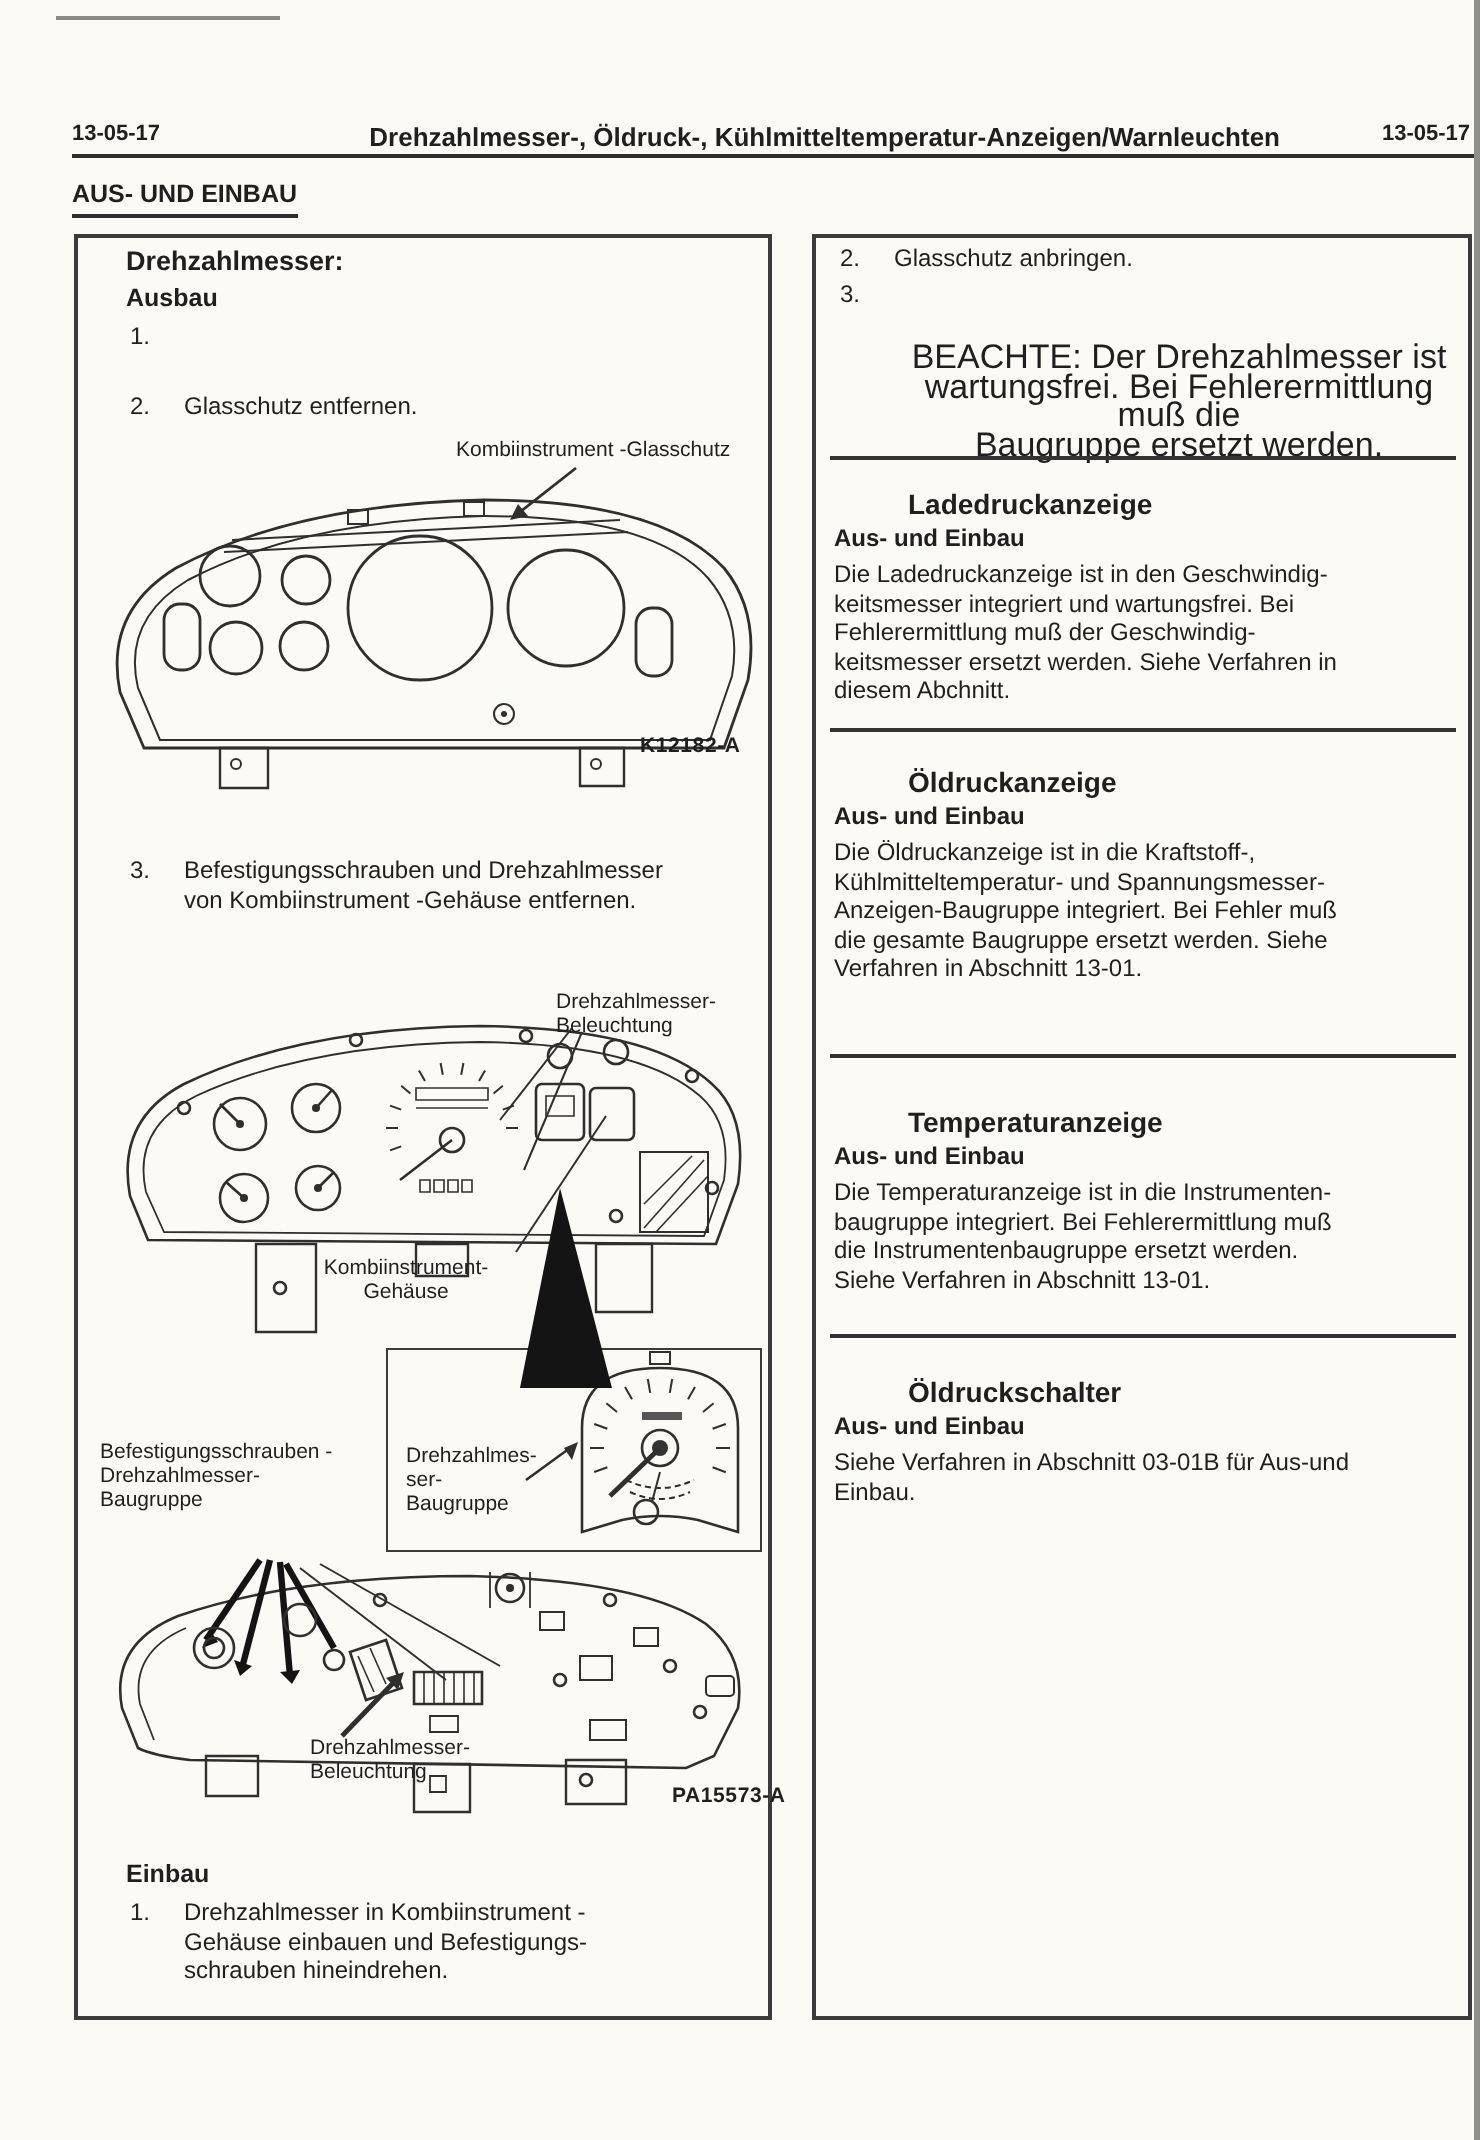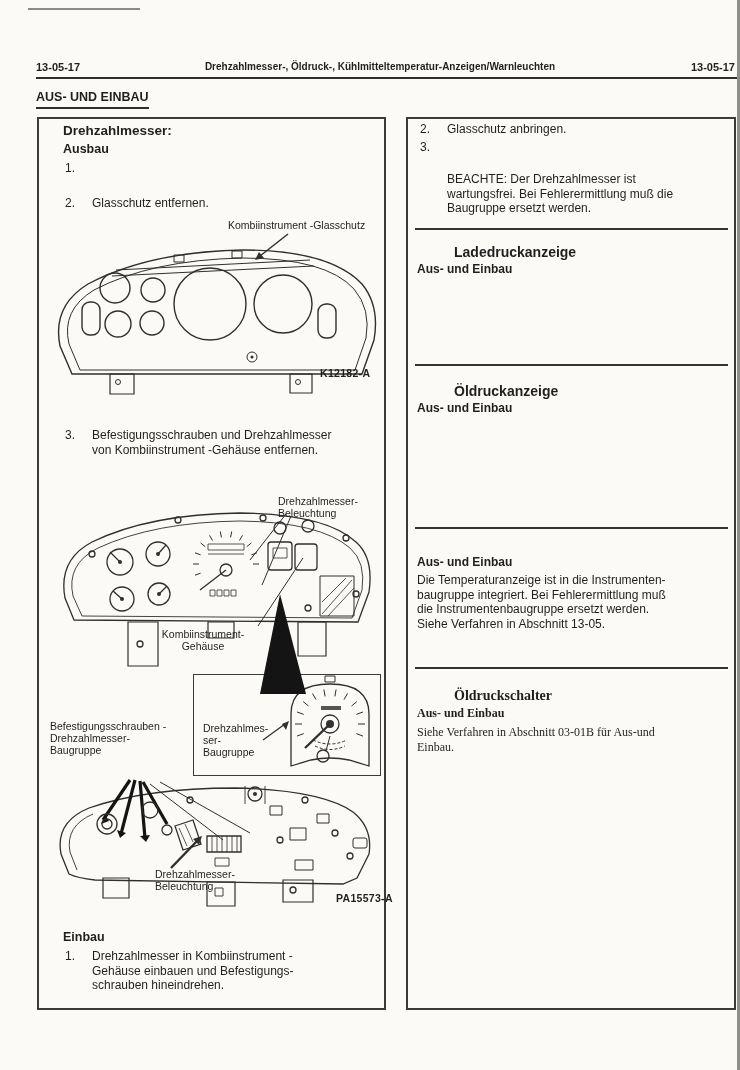--- a/index.html
+++ b/index.html
@@ -1,21 +1,21 @@
 <!DOCTYPE html>
 <html><head>
 <meta charset="utf-8">
 <style>
   html,body{margin:0;padding:0;background:#e8e8e6;}
   .page{position:relative;width:740px;height:1070px;background:#fbfaf7;overflow:hidden;
         font-family:"Liberation Sans","DejaVu Sans",sans-serif;color:#1f1f1f;}
   .abs{position:absolute;}
   .pre{white-space:pre-line;}
   .hdr-code{font-size:11px;font-weight:bold;}
-  .hdr-title{font-size:10px;font-weight:bold;text-align:center;}
+  .hdr-title{font-size:13px;font-weight:bold;text-align:right;}
   .rule{background:#2e2e2e;}
   .section-h1{font-size:12.5px;font-weight:bold;border-bottom:2px solid #2e2e2e;padding-bottom:3px;}
   .panel{border:2px solid #3b3b3b;background:transparent;}
   .lp-title{font-size:13.5px;font-weight:bold;}
   .sub-h{font-size:12.5px;font-weight:bold;}
   .step{display:flex;font-size:12px;line-height:14.5px;}
   .step .num{width:27px;flex:none;}
   .step .txt{white-space:pre-line;}
   .lbl{font-size:10.5px;line-height:12px;white-space:pre-line;}
   .code{font-size:10.5px;font-weight:bold;letter-spacing:.3px;}
@@ -256,50 +256,61 @@
 schrauben hineindrehen.</span>
   </div>
 
   <div class="abs step" style="left:420px;top:122px;width:300px;">
     <span class="num">2.</span>
     <span class="txt">Glasschutz anbringen.</span>
   </div>
   <div class="abs step" style="left:420px;top:140px;width:300px;">
     <span class="num">3.</span>
   </div>
-  <div class="abs pre" style="left:447px;top:172px;width:285px;font-size:12px;line-height:14.5px;">BEACHTE: Der Drehzahlmesser ist
+  <div class="abs pre" style="left:447px;top:172px;width:285px;font-size:17px;line-height:14.5px;text-align:center;">BEACHTE: Der Drehzahlmesser ist
 wartungsfrei.  Bei Fehlerermittlung muß  die
 Baugruppe ersetzt werden.</div>
 
   <div class="sep" style="top:228px;"></div>
 
   <div class="abs" style="left:417px;top:244px;">
     <div class="sec-title">Ladedruckanzeige</div>
     <div class="sec-sub">Aus- und Einbau</div>
+    <div class="sec-body">Die Ladedruckanzeige ist in den Geschwindig-
+keitsmesser integriert und wartungsfrei.  Bei
+Fehlerermittlung muß der Geschwindig-
+keitsmesser ersetzt werden.  Siehe Verfahren in
+diesem Abchnitt.</div>
   </div>
 
   <div class="sep" style="top:364px;"></div>
 
   <div class="abs" style="left:417px;top:383px;">
     <div class="sec-title">Öldruckanzeige</div>
     <div class="sec-sub">Aus- und Einbau</div>
+    <div class="sec-body">Die Öldruckanzeige ist in die Kraftstoff-,
+Kühlmitteltemperatur- und Spannungsmesser-
+Anzeigen-Baugruppe integriert.  Bei Fehler muß
+die gesamte Baugruppe ersetzt werden.  Siehe
+Verfahren in Abschnitt 13-01.</div>
   </div>
 
   <div class="sep" style="top:527px;"></div>
 
   <div class="abs" style="left:417px;top:553px;">
+    <div class="sec-title">Temperaturanzeige</div>
     <div class="sec-sub">Aus- und Einbau</div>
     <div class="sec-body">Die Temperaturanzeige ist in die Instrumenten-
 baugruppe  integriert.   Bei Fehlerermittlung muß
 die Instrumentenbaugruppe ersetzt werden.
-Siehe Verfahren in Abschnitt 13-05.</div>
+Siehe Verfahren in Abschnitt 13-01.</div>
   </div>
 
   <div class="sep" style="top:667px;"></div>
 
-  <div class="abs" style="left:417px;top:688px;font-family:Liberation Serif, serif;">
+  <div class="abs" style="left:417px;top:688px;">
     <div class="sec-title">Öldruckschalter</div>
     <div class="sec-sub">Aus- und Einbau</div>
     <div class="sec-body">Siehe Verfahren in Abschnitt 03-01B für Aus-und
 Einbau.</div>
   </div>
 
 </div>
 
 </body></html>

